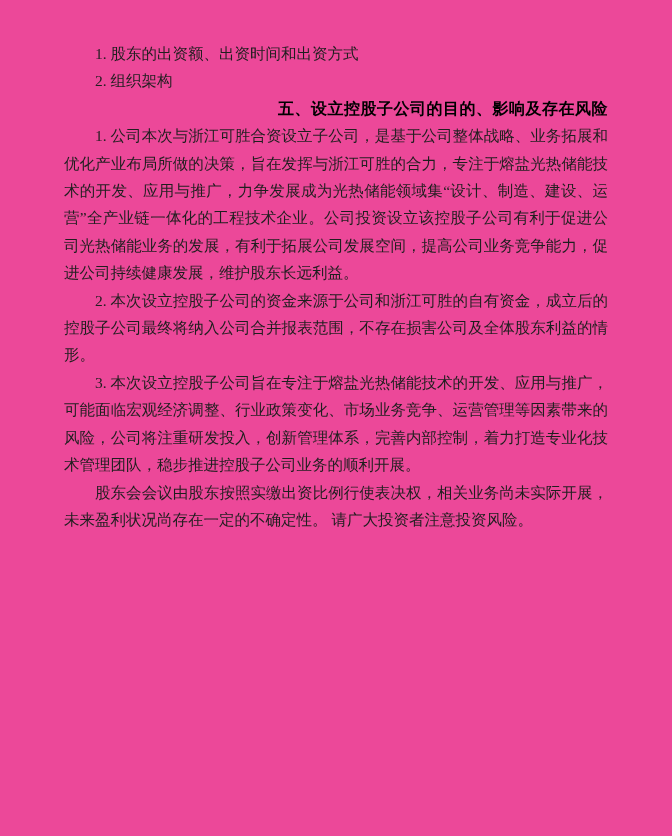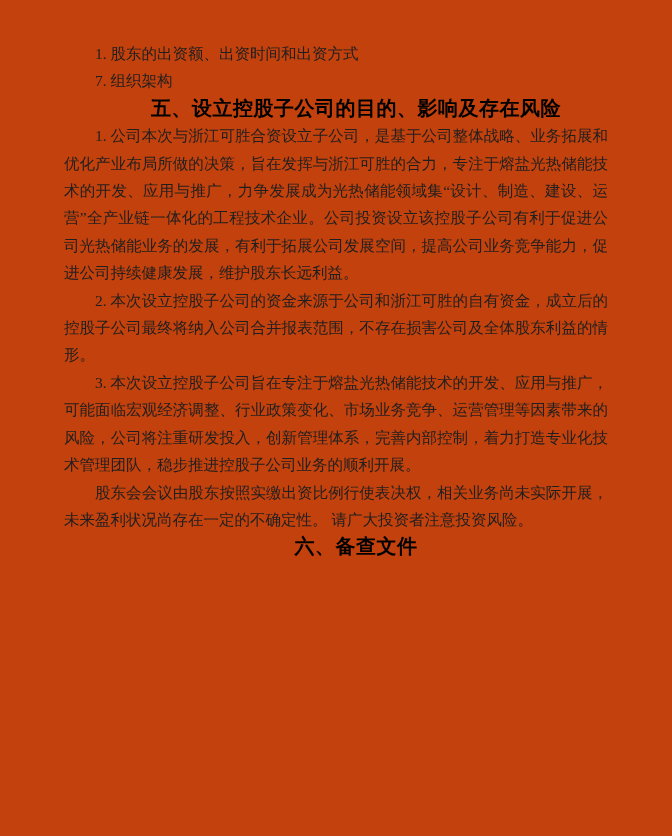--- a/index.html
+++ b/index.html
@@ -6,54 +6,53 @@
     margin: 0;
     padding: 0;
     background: #fefefe;
   }
   .page {
     position: relative;
     width: 672px;
     height: 836px;
     box-sizing: border-box;
     padding: 40px 64px 0 64px;
-    background: #c2410c;
+    background: #ec4899;
     overflow: hidden;
   }
   .doc p {
     margin: 0;
     padding: 0;
     font-family: "Liberation Serif", "DejaVu Serif", serif;
     font-size: 15.5px;
     line-height: 27.4px;
     color: #1f1f1f;
     text-align: justify;
     text-justify: inter-ideograph;
     text-indent: 2em;
     word-break: break-all;
   }
   .doc p.heading {
     font-family: "Liberation Sans", "DejaVu Sans", sans-serif;
     font-weight: 700;
     color: #000000;
-    font-size: 20px;
-    text-align: center;
+    font-size: 16px;
+    text-align: right;
     letter-spacing: 0.5px;
   }
   .doc p.subheading {
     text-align: left;
   }
 </style>
 </head>
 <body style="background: rgb(254, 254, 254);">
 
 <div class="page">
   <div class="doc" id="doc-body">
       <p class="subheading" style="color: rgb(31, 31, 31);">1. 股东的出资额、出资时间和出资方式</p>
-      <p class="subheading" style="color: rgb(31, 31, 31);">7. 组织架构</p>
+      <p class="subheading" style="color: rgb(31, 31, 31);">2. 组织架构</p>
       <p class="heading" style="color: rgb(0, 0, 0);">五、设立控股子公司的目的、影响及存在风险</p>
       <p class="paragraph" style="color: rgb(31, 31, 31);">1. 公司本次与浙江可胜合资设立子公司，是基于公司整体战略、业务拓展和优化产业布局所做的决策，旨在发挥与浙江可胜的合力，专注于熔盐光热储能技术的开发、应用与推广，力争发展成为光热储能领域集“设计、制造、建设、运营”全产业链一体化的工程技术企业。公司投资设立该控股子公司有利于促进公司光热储能业务的发展，有利于拓展公司发展空间，提高公司业务竞争能力，促进公司持续健康发展，维护股东长远利益。</p>
       <p class="paragraph" style="color: rgb(31, 31, 31);">2. 本次设立控股子公司的资金来源于公司和浙江可胜的自有资金，成立后的控股子公司最终将纳入公司合并报表范围，不存在损害公司及全体股东利益的情形。</p>
       <p class="paragraph" style="color: rgb(31, 31, 31);">3. 本次设立控股子公司旨在专注于熔盐光热储能技术的开发、应用与推广，可能面临宏观经济调整、行业政策变化、市场业务竞争、运营管理等因素带来的风险，公司将注重研发投入，创新管理体系，完善内部控制，着力打造专业化技术管理团队，稳步推进控股子公司业务的顺利开展。</p>
       <p class="paragraph" style="color: rgb(31, 31, 31);">股东会会议由股东按照实缴出资比例行使表决权，相关业务尚未实际开展， 未来盈利状况尚存在一定的不确定性。 请广大投资者注意投资风险。</p>
-      <p class="heading" style="color: rgb(0, 0, 0);">六、备查文件</p>
     </div>
 </div>
 
 </body></html>

